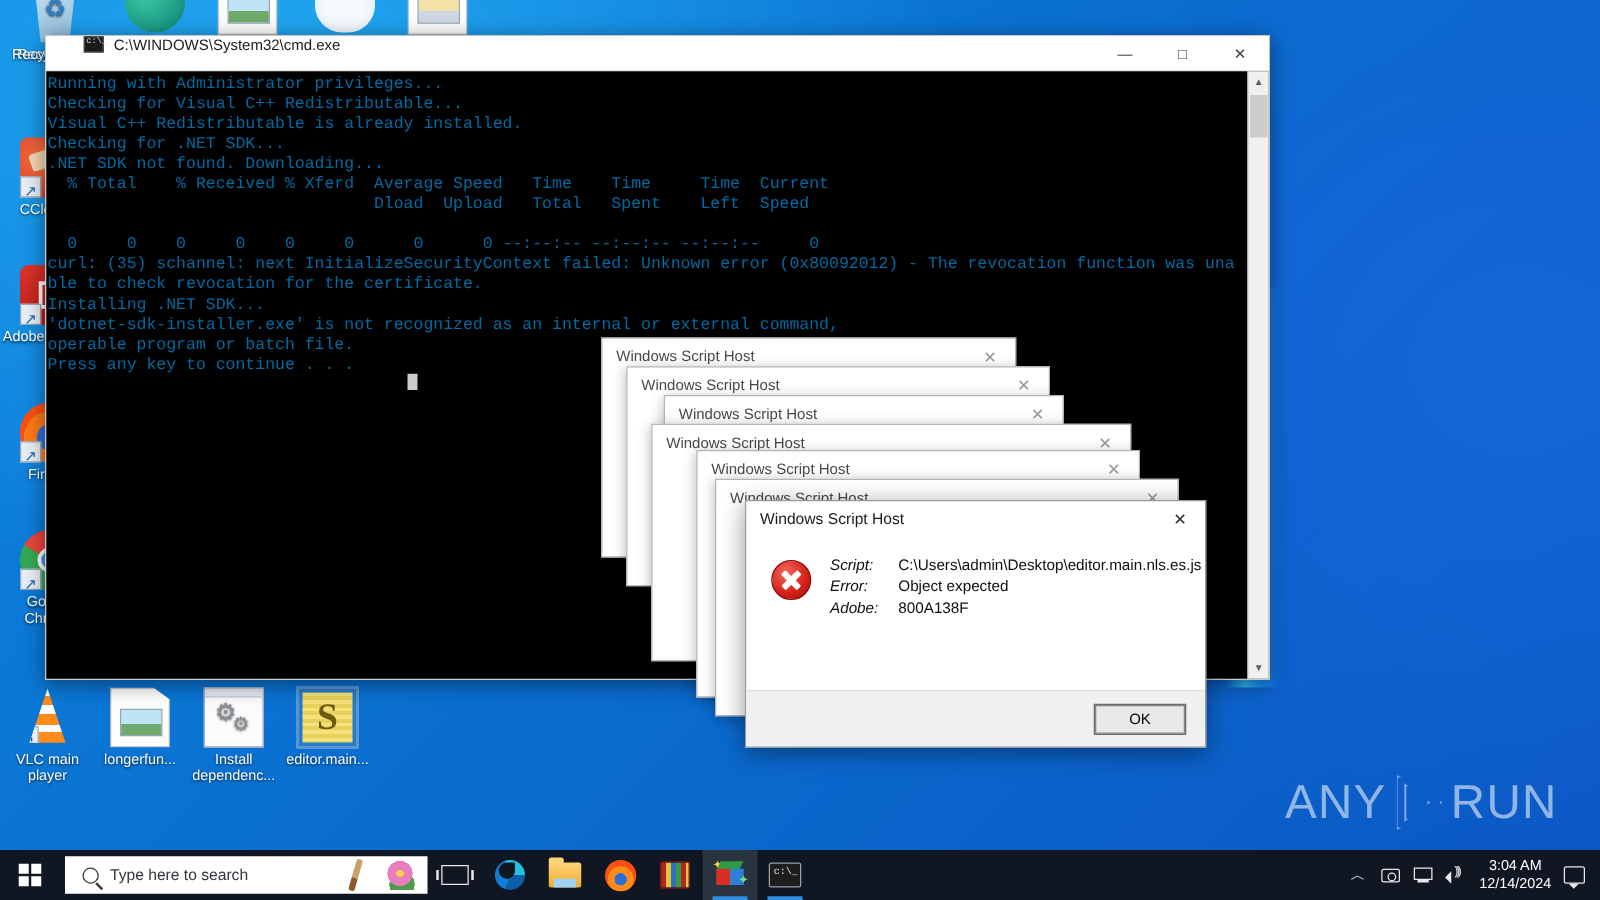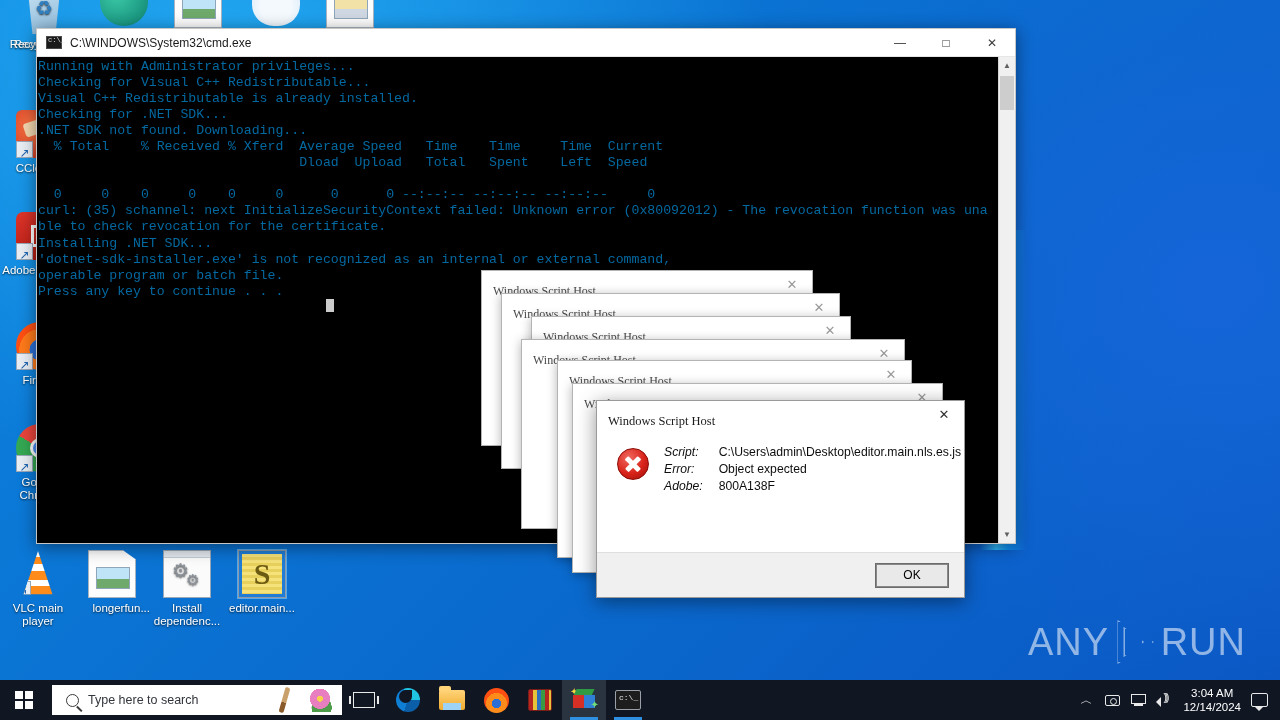--- a/index.html
+++ b/index.html
@@ -115,22 +115,23 @@
   .ic-teal { background: radial-gradient(circle at 35% 35%, #3cc9a7 0%, #1f9e86 60%, #0e7d6b 100%); border-radius: 50%; }
 
   
   #cmd {
     position: absolute; left: 36px; top: 28px; width: 980px; height: 516px;
     background: #fff;
     box-shadow: 0 3px 16px rgba(0,0,0,.45);
     border: 1px solid #c6c6c6;
   }
   #cmd .titlebar {
-    height: 28px; background: #fff; display: flex; align-items: center;
+    height: 28px; background: #fff; display: flex; 
     border-bottom: 1px solid #e6e6e6;
+    padding-left: 21px;
   }
   #cmd .titlebar .app-ico {
     width: 16px; height: 13px; margin: 0 8px 0 9px; background: #1b1b1b;
     border: 1px solid #4a4a4a; position: relative; flex: none;
   }
   #cmd .titlebar .app-ico::after {
     content: "c:\\_"; position: absolute; left: 1px; top: -1px;
     font-family: "Liberation Mono", monospace; font-size: 7px; color: #ddd;
   }
   #cmd .titlebar .ttl { font-size: 12px; color: #1a1a1a; flex: 1; }
@@ -162,21 +163,21 @@
   #cmd .scroll .arrow.dn { position: absolute; bottom: 0; left: 0; right: 0; }
   #cmd .scroll .thumb {
     position: absolute; left: 1px; right: 1px; top: 19px; height: 34px; background: #cdcdcd;
   }
 
   
   .wsh {
     position: absolute; background: #fff; border: 1px solid #b4b4b4;
     box-shadow: 0 2px 10px rgba(0,0,0,.30);
   }
-  .wsh .tb { height: 28px; display: flex; align-items: flex-end; font-family: Liberation Serif, serif; }
+  .wsh .tb { height: 28px; display: flex; align-items: center; }
   .wsh .tb .t { font-size: 12px; color: #4a4a4a; padding-left: 11px; flex: 1; white-space: nowrap; }
   .wsh .tb .x {
     width: 40px; height: 28px; display: flex; align-items: center; justify-content: center;
     font-size: 13px; color: #9a9a9a;
   }
   .wsh.bg { overflow: hidden; }
 
   
   #wsh-front {
     left: 596px; top: 400px; width: 369px; height: 198px;
@@ -405,21 +406,21 @@
     <div class="glyph ic-chrome shortcut">
         <i></i>
       </div>
     <span class="lbl">Google Chrome</span>
   </div>
 
   <div class="dicon" style="left:0px; top:550px; width:76px;">
     <div class="glyph ic-vlc shortcut"></div>
     <span class="lbl">VLC main player</span>
   </div>
-  <div class="dicon" style="left:74px; top:550px;text-align:right;">
+  <div class="dicon" style="left:74px; top:550px;">
     <div class="glyph ic-doc">
         <div class="thumb"></div>
       </div>
     <span class="lbl">longerfun...</span>
   </div>
   <div class="dicon" style="left:149px; top:550px;">
     <div class="glyph ic-inst">
       <div class="bar"></div>
         <i class="g1">⚙</i>
         <i class="g2">⚙</i>

